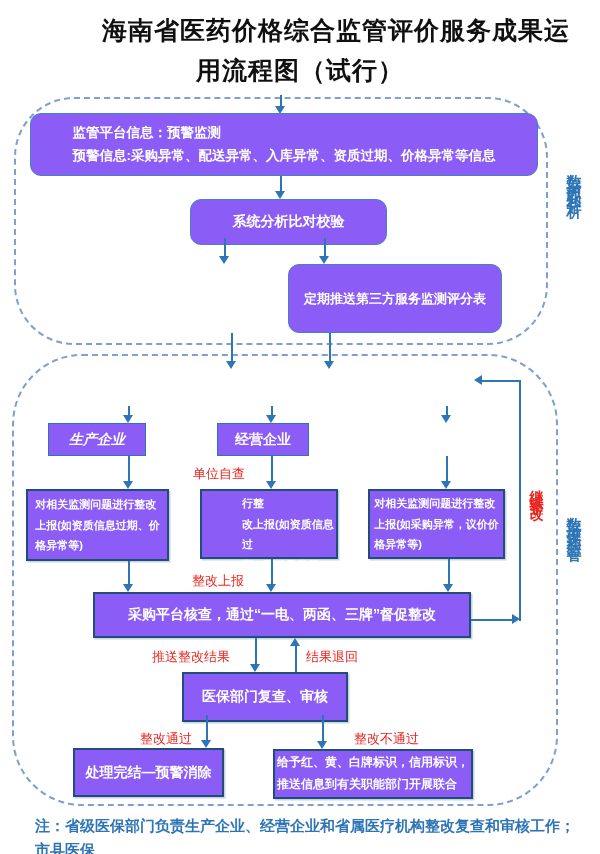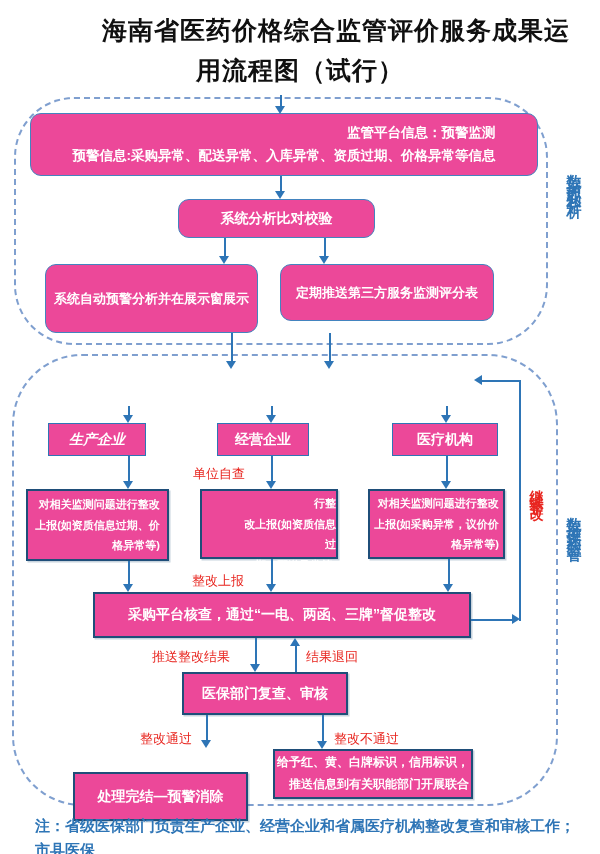--- a/index.html
+++ b/index.html
@@ -2,21 +2,21 @@
 <html><head>
 <meta charset="utf-8">
 <style>
   html,body{margin:0;padding:0;background:#ffffff;}
   #canvas{position:relative;width:600px;height:854px;background:#ffffff;overflow:hidden;
           font-family:"Liberation Sans","DejaVu Sans",sans-serif;}
   .title{position:absolute;left:0;width:600px;text-align:center;color:#101010;
          font-size:25px;font-weight:bold;letter-spacing:1px;}
   .dashed{position:absolute;border:2px dashed #7f9fcf;box-sizing:border-box;}
   .box{position:absolute;display:flex;align-items:center;justify-content:center;
-       text-align:right;color:#ffffff;font-weight:bold;background:#ec4899;
+       text-align:left;color:#ffffff;font-weight:bold;background:#8b5cf6;
        box-sizing:border-box;white-space:pre-line;}
   .round{border:1px solid #4384bf;border-radius:11px;}
   .sq{border:2px solid #1F4E79;box-shadow:1.5px 1.5px 0 rgba(31,78,121,0.25);}
   .sq2{border:1.5px solid #2E75B6;}
   .redlbl{position:absolute;color:#e8251f;font-size:13px;font-weight:normal;white-space:nowrap;}
   .vtext{position:absolute;writing-mode:vertical-rl;text-orientation:upright;
          font-weight:bold;color:#2E75B6;font-size:15px;letter-spacing:5px;}
   .vline{position:absolute;width:2px;background:#2E75B6;}
   .hline{position:absolute;height:2px;background:#2E75B6;}
   .arr{position:absolute;width:0;height:0;}
@@ -37,50 +37,48 @@
 
   <div class="dashed" style="left:14px;top:97px;width:534px;height:248px;border-radius:60px;"></div>
   <div class="dashed" style="left:12px;top:354px;width:546px;height:452px;border-radius:70px;"></div>
 
   <div class="vtext" style="left:564px;top:162px;">数据抓取和分析</div>
   <div class="vtext" style="left:564px;top:505px;">数据推送和监管</div>
   <div class="vtext" style="left:528px;top:478px;color:#e8251f;font-size:14px;letter-spacing:6px;">继续整改</div>
 
   <div class="box round" style="left:30px;top:113px;width:508px;height:63px;font-size:13.5px;line-height:1.7;">监管平台信息：预警监测
 预警信息:采购异常、配送异常、入库异常、资质过期、价格异常等信息</div>
-  <div class="box round" style="left:178px;top:199px;width:197px;height:39px;font-size:14px;">系统分析比对校验</div>
-  <div class="box round" style="left:45px;top:264px;width:213px;height:69px;font-size:13px;">系统自动预警分析并在展示窗展示</div>
-  <div class="box round" style="left:280px;top:264px;width:214px;height:57px;font-size:13px;">定期推送第三方服务监测评分表</div>
+  <div class="box round" style="left:190px;top:199px;width:197px;height:46px;font-size:14px;">系统分析比对校验</div>
+  <div class="box round" style="left:288px;top:264px;width:214px;height:69px;font-size:13px;">定期推送第三方服务监测评分表</div>
 
   <div class="box sq2" style="left:48px;top:423px;width:98px;height:33px;font-size:14px;font-style:italic;">生产企业</div>
   <div class="box sq2" style="left:217px;top:423px;width:92px;height:33px;font-size:14px;">经营企业</div>
-  <div class="box sq2" style="left:392px;top:423px;width:106px;height:33px;font-size:14px;">医疗机构</div>
 
   <div class="box sq" style="left:26px;top:489px;width:143px;height:72px;font-size:11px;line-height:1.9;">对相关监测问题进行整改
 上报(如资质信息过期、价
 格异常等)</div>
   <div class="box sq" style="left:200px;top:489px;width:138px;height:70px;font-size:11px;line-height:1.9;padding-left:40px;">对相关监测问题进行整
 改上报(如资质信息过
 期、配送异常等)</div>
   <div class="box sq" style="left:368px;top:489px;width:137px;height:70px;font-size:11px;line-height:1.9;">对相关监测问题进行整改
 上报(如采购异常，议价价
 格异常等)</div>
 
   <div class="box sq" style="left:93px;top:592px;width:378px;height:46px;font-size:14px;">采购平台核查，通过“一电、两函、三牌”督促整改</div>
-  <div class="box sq" style="left:182px;top:672px;width:166px;height:43px;font-size:14px;">医保部门复查、审核</div>
-  <div class="box sq" style="left:73px;top:748px;width:175px;height:49px;font-size:14px;margin-top:24px;">处理完结—预警消除</div>
+  <div class="box sq" style="left:182px;top:672px;width:166px;height:50px;font-size:14px;">医保部门复查、审核</div>
+  <div class="box sq" style="left:73px;top:748px;width:151px;height:49px;font-size:14px;">处理完结—预警消除</div>
   <div class="box sq" style="left:273px;top:749px;width:200px;height:50px;font-size:12px;line-height:1.8;">给予红、黄、白牌标识，信用标识，
 推送信息到有关职能部门开展联合</div>
 
   <div class="redlbl" style="left:193px;top:465px;">单位自查</div>
   <div class="redlbl" style="left:192px;top:572px;">整改上报</div>
   <div class="redlbl" style="left:152px;top:648px;">推送整改结果</div>
   <div class="redlbl" style="left:306px;top:648px;">结果退回</div>
   <div class="redlbl" style="left:140px;top:730px;">整改通过</div>
-  <div class="redlbl" style="left:334px;top:730px;">整改不通过</div>
+  <div class="redlbl" style="left:354px;top:730px;">整改不通过</div>
 
   <div class="vline" style="left:280px;top:95px;height:13px;"></div>
   <div class="arr down" style="left:275px;top:106px;"></div>
   <div class="vline" style="left:280px;top:176px;height:17px;"></div>
   <div class="arr down" style="left:275px;top:191px;"></div>
   <div class="vline" style="left:224px;top:238px;height:18px;"></div>
   <div class="arr down" style="left:219px;top:256px;"></div>
   <div class="vline" style="left:324px;top:238px;height:18px;"></div>
   <div class="arr down" style="left:319px;top:256px;"></div>
   <div class="vline" style="left:231px;top:333px;height:29px;"></div>

